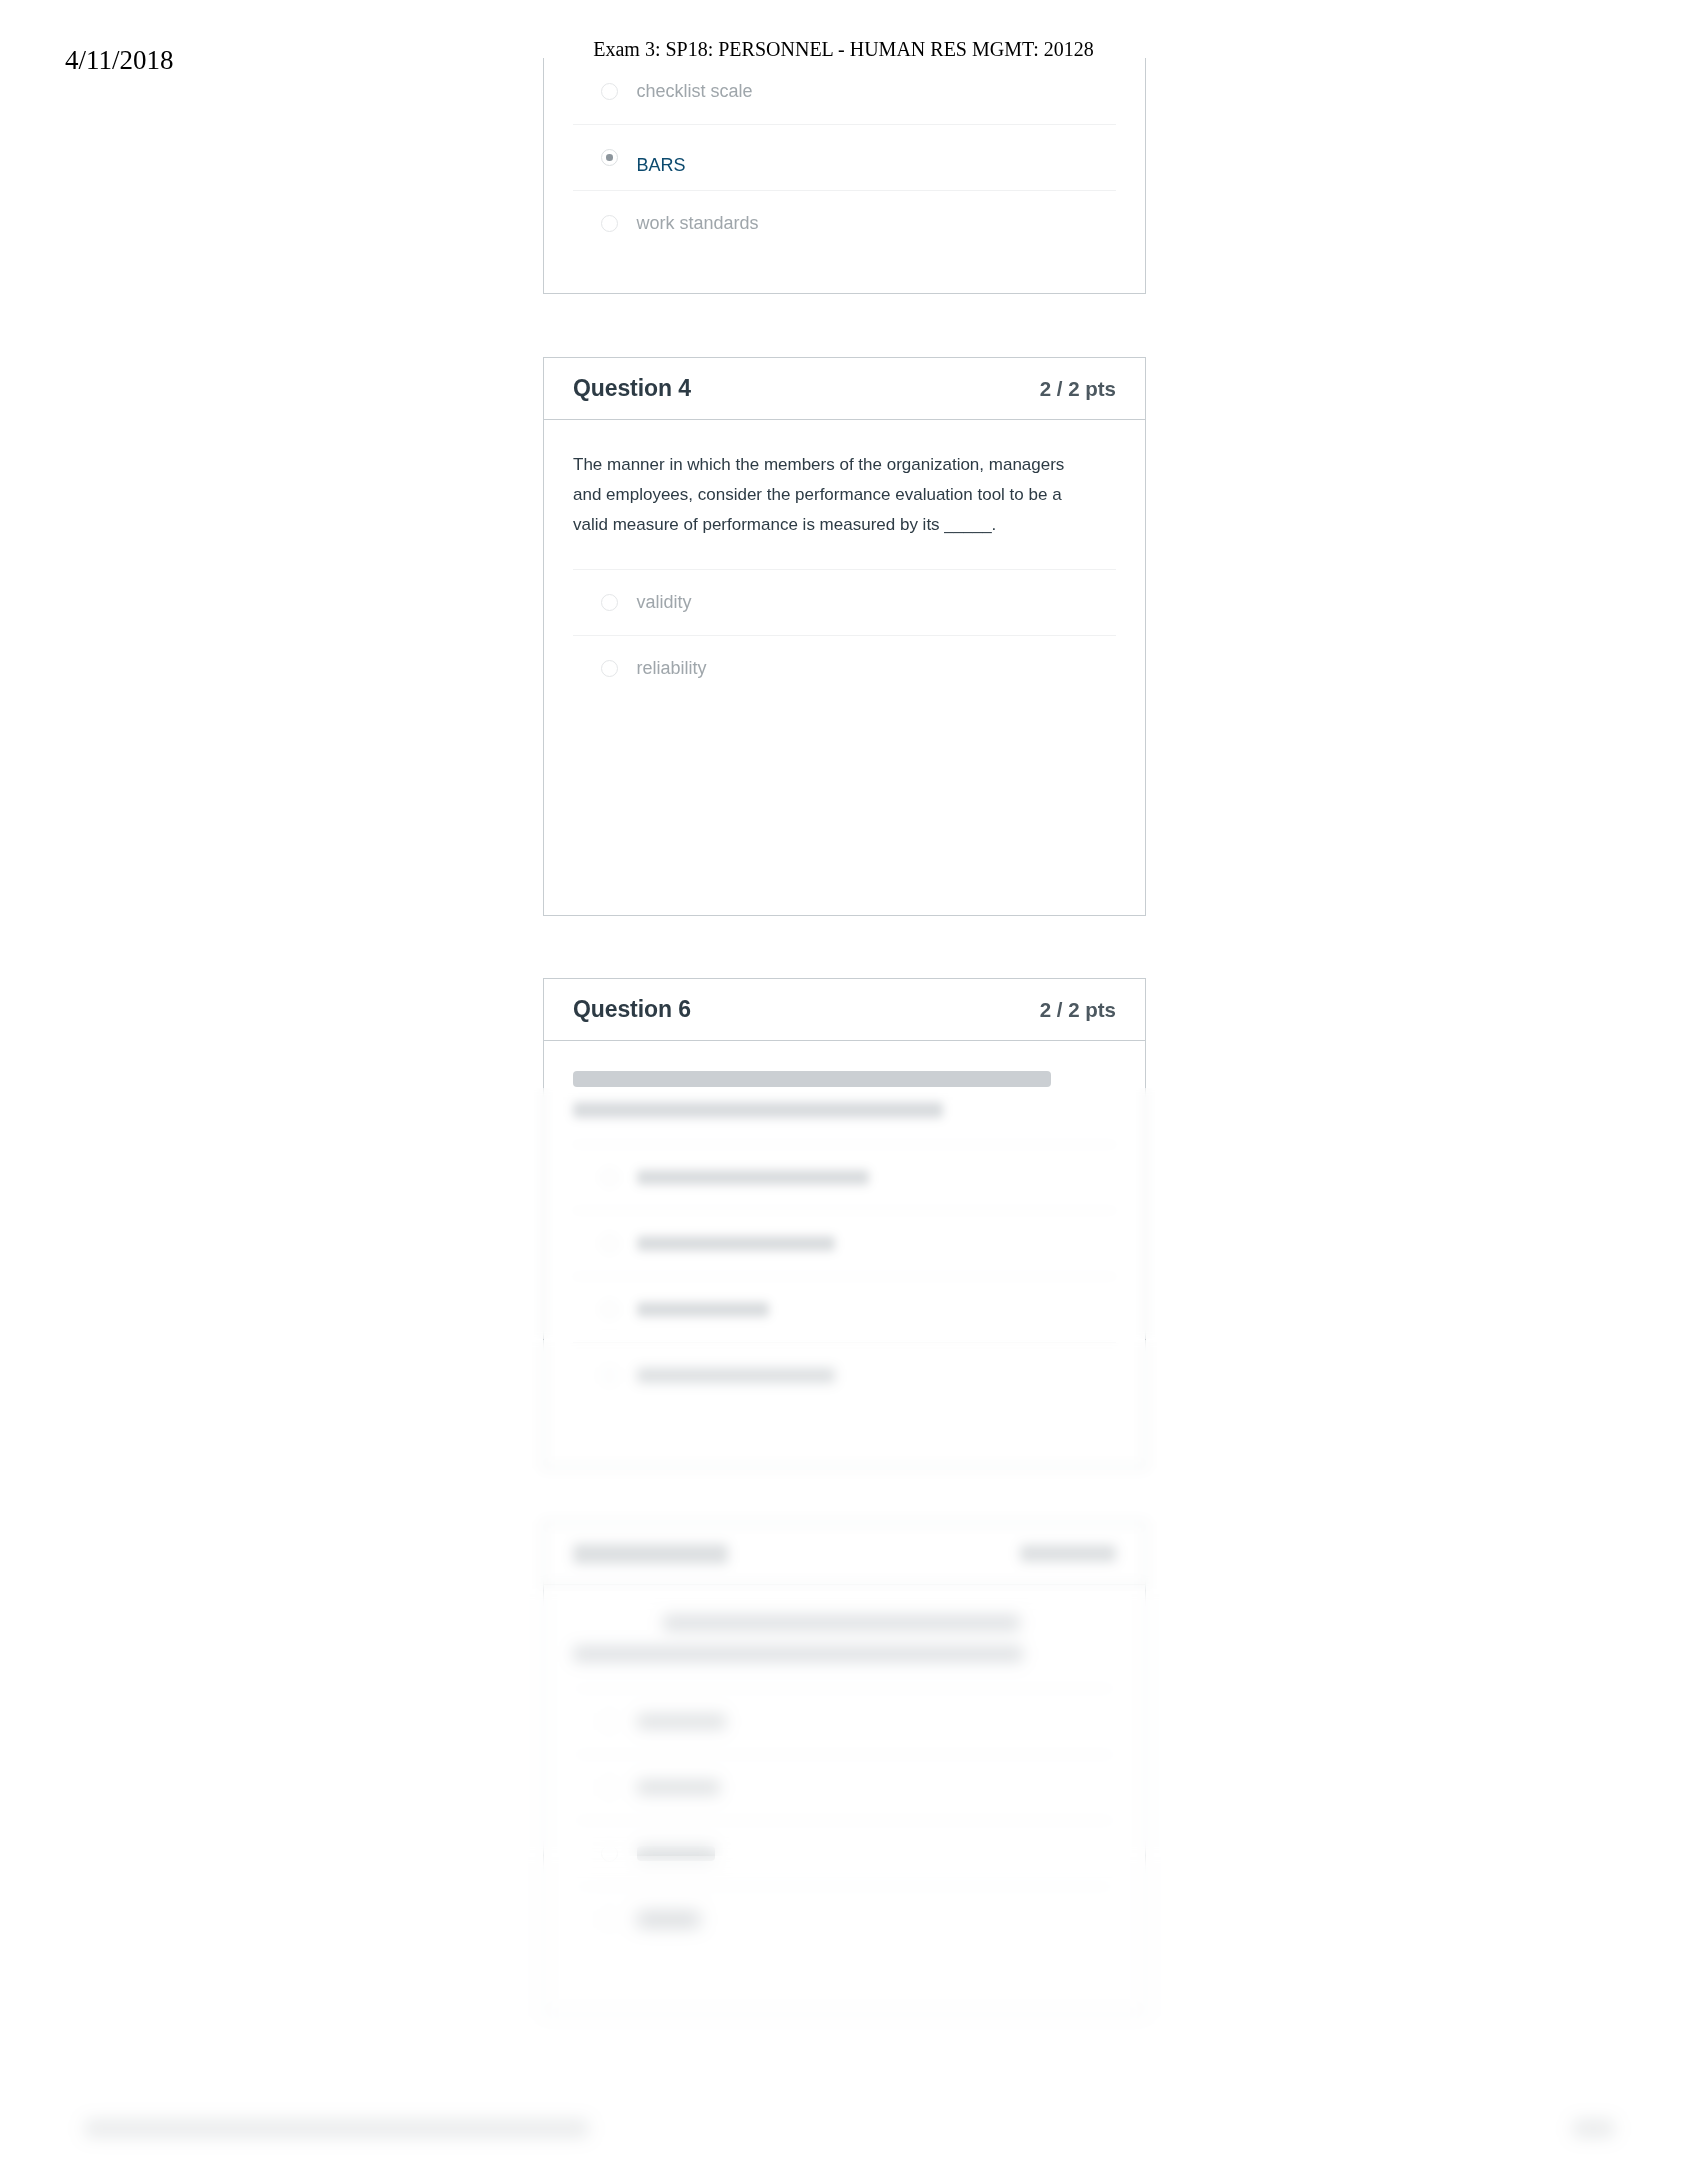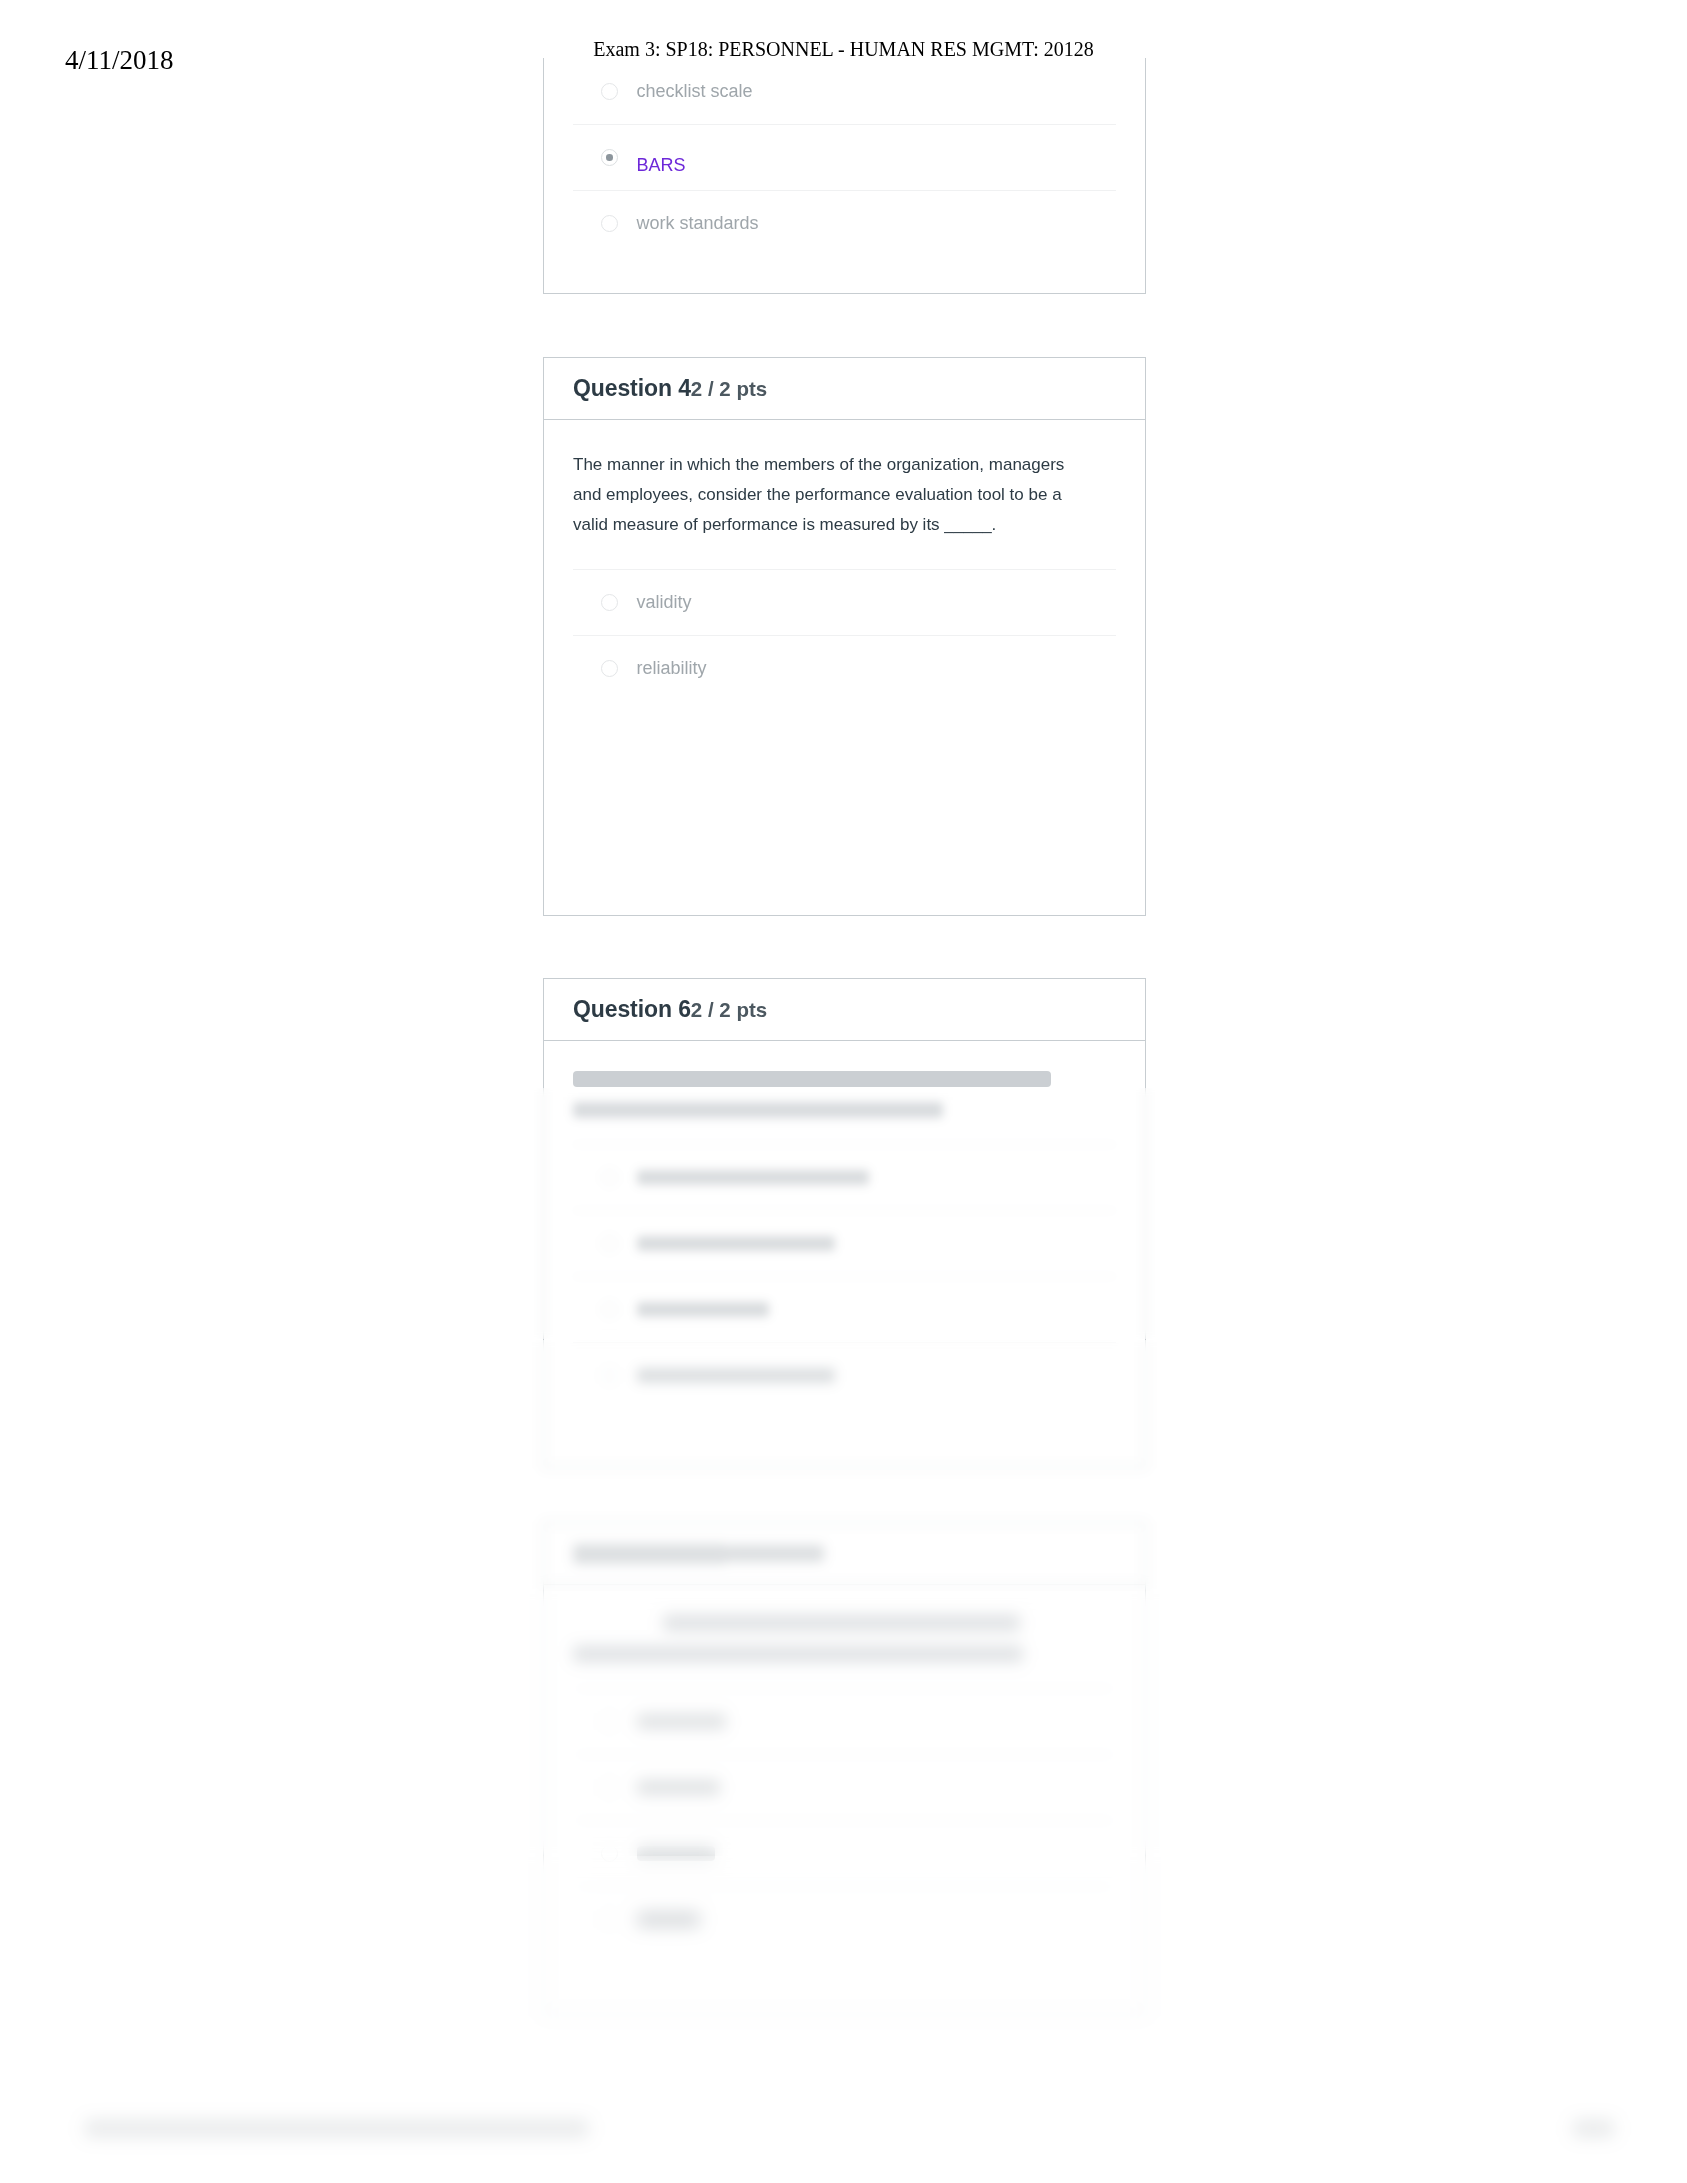--- a/index.html
+++ b/index.html
@@ -65,20 +65,21 @@
   .qcard.headless {
     border-top: none;
   }
   .qheader {
     box-sizing: border-box;
     height: 62px;
     border-bottom: 1.3px solid #c7cdd1;
     padding: 0 29px;
     display: flex;
     align-items: center;
+    justify-content: space-between;
     background: #ffffff;
   }
   .qtitle {
     font-size: 23px;
     font-weight: bold;
     color: #2d3b45;
     letter-spacing: -0.1px;
     white-space: nowrap;
   }
   .qpts {
@@ -140,21 +141,21 @@
     border-radius: 50%;
     background: #8c959c;
   }
   .answer .alabel {
     font-size: 18px;
     color: #9fa6ab;
     white-space: nowrap;
     text-align: center;
   }
   .answer.selected .alabel {
-    color: #6d28d9;
+    color: #0c4a6e;
     margin-top: 16px;
   }
 
   
   .blur-line {
     background: #9aa1a8;
     opacity: 0.5;
     border-radius: 4px;
     height: 14.6px;
   }

